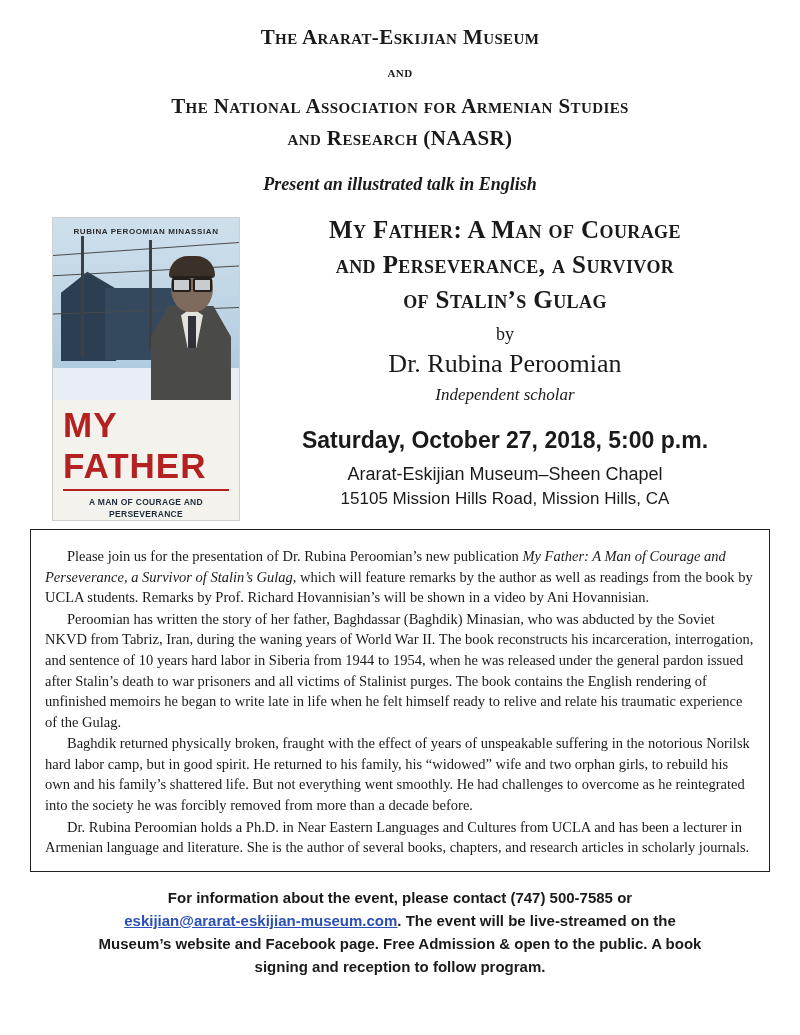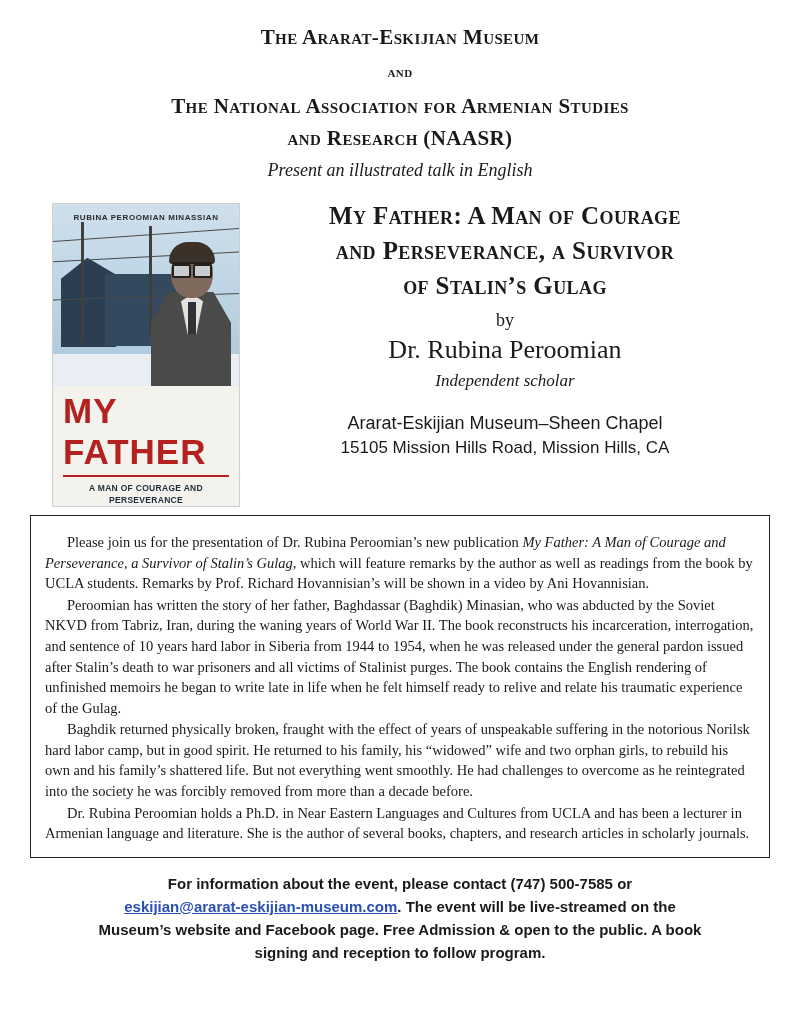--- a/index.html
+++ b/index.html
@@ -44,26 +44,26 @@
   .org-line-2 {
     font-size: 21px;
     font-weight: bold;
     line-height: 1.3;
     margin-bottom: 4px;
   }
   .org-line-3 {
     font-size: 21px;
     font-weight: bold;
     line-height: 1.3;
-    margin-bottom: 8px;
+    margin-bottom: 22px;
   }
   .present-line {
     font-size: 18px;
     font-style: italic;
-    font-weight: normal;
+    font-weight: bold;
     margin-bottom: 16px;
   }
   
   .middle {
     display: flex;
     flex-direction: row;
     align-items: flex-start;
   }
   .cover-col {
     width: 210px;
@@ -373,20 +373,21 @@
       </div>
     </div>
 
     <div class="title-col">
       <div class="talk-title smallcaps">My Father: A Man of Courage</div>
       <div class="talk-title smallcaps">and Perseverance, a Survivor</div>
       <div class="talk-title smallcaps">of Stalin’s Gulag</div>
       <div class="by-line">by</div>
       <div class="speaker">Dr. Rubina Peroomian</div>
       <div class="speaker-role">Independent scholar</div>
+      <div class="datetime">Saturday, October 27, 2018, 5:00 p.m.</div>
       <div class="venue">Ararat-Eskijian Museum–Sheen Chapel</div>
       <div class="address">15105 Mission Hills Road, Mission Hills, CA</div>
     </div>
 
   </div>
 
   <div class="body-box">
     <p><span>Please join us for the presentation of Dr. Rubina Peroomian’s new publication </span><em>My Father: A Man of Courage and Perseverance, a Survivor of Stalin’s Gulag</em><span>, which will feature remarks by the author as well as readings from the book by UCLA students. Remarks by Prof. Richard Hovannisian’s will be shown in a video by Ani Hovannisian.</span></p>
     <p>Peroomian has written the story of her father, Baghdassar (Baghdik) Minasian, who was abducted by the Soviet NKVD from Tabriz, Iran, during the waning years of World War II. The book reconstructs his incarceration, interrogation, and sentence of 10 years hard labor in Siberia from 1944 to 1954, when he was released under the general pardon issued after Stalin’s death to war prisoners and all victims of Stalinist purges. The book contains the English rendering of unfinished memoirs he began to write late in life when he felt himself ready to relive and relate his traumatic experience of the Gulag.</p>
     <p>Baghdik returned physically broken, fraught with the effect of years of unspeakable suffering in the notorious Norilsk hard labor camp, but in good spirit. He returned to his family, his “widowed” wife and two orphan girls, to rebuild his own and his family’s shattered life. But not everything went smoothly. He had challenges to overcome as he reintegrated into the society he was forcibly removed from more than a decade before.</p>

